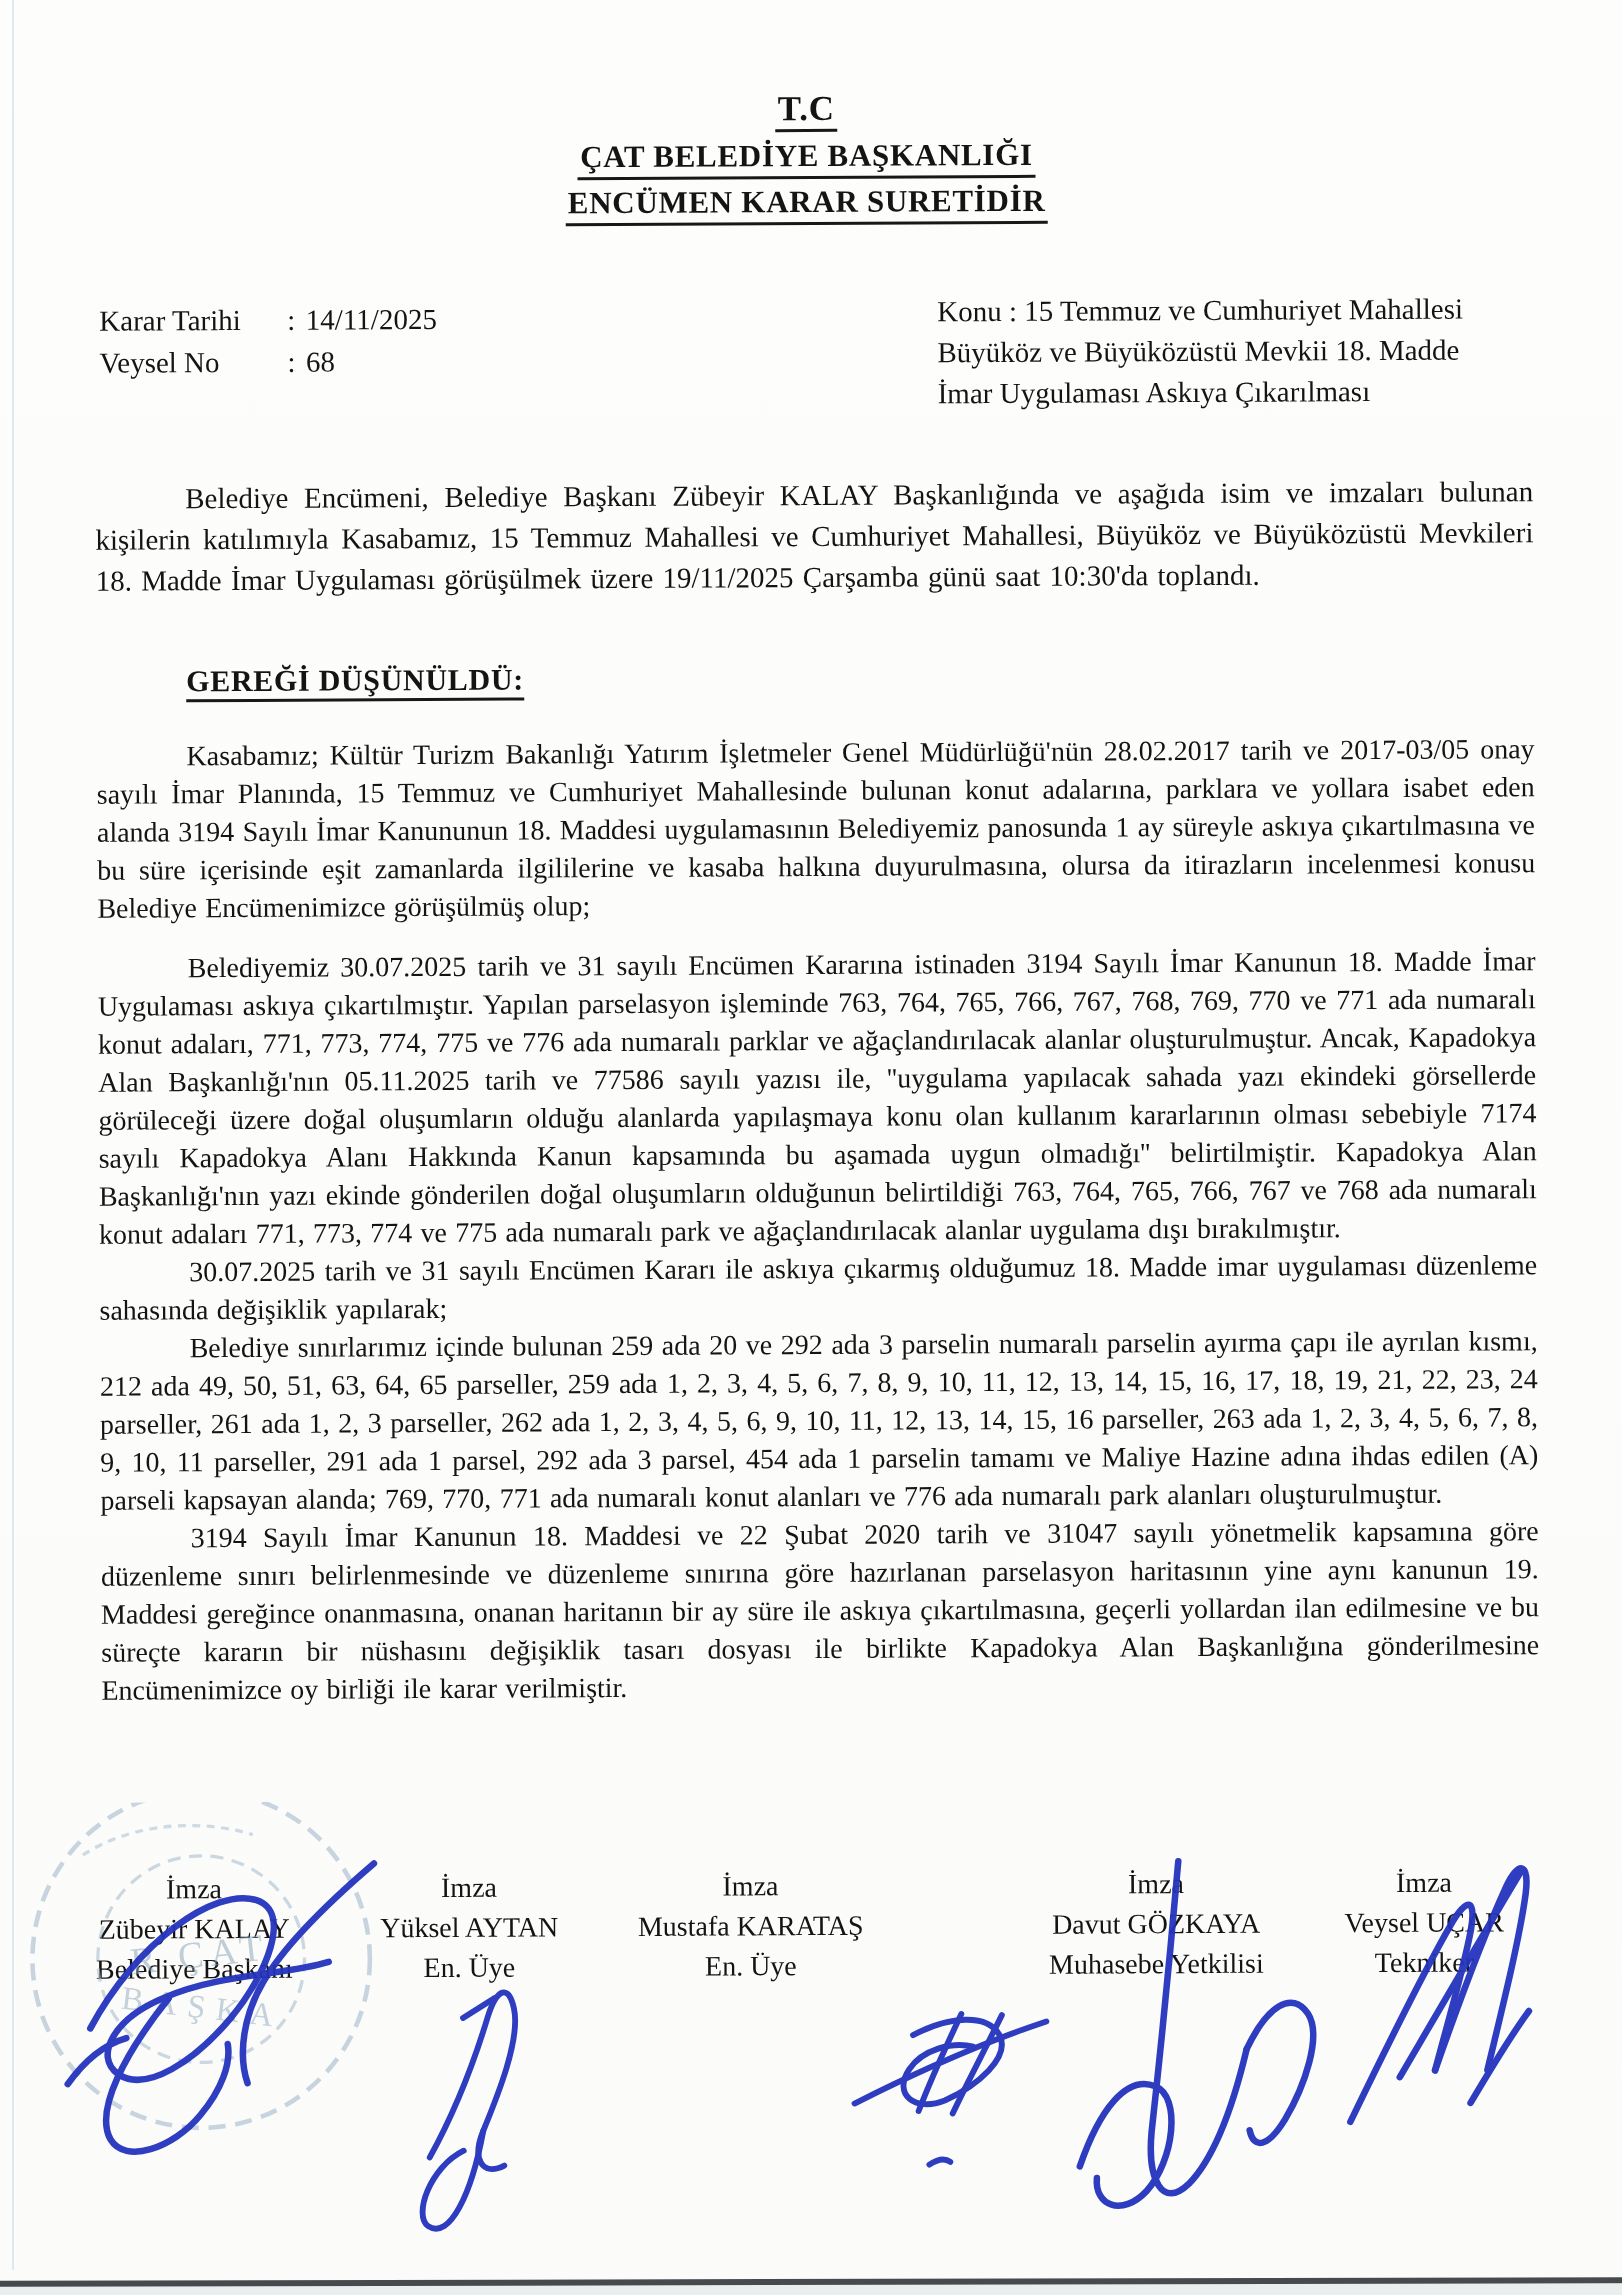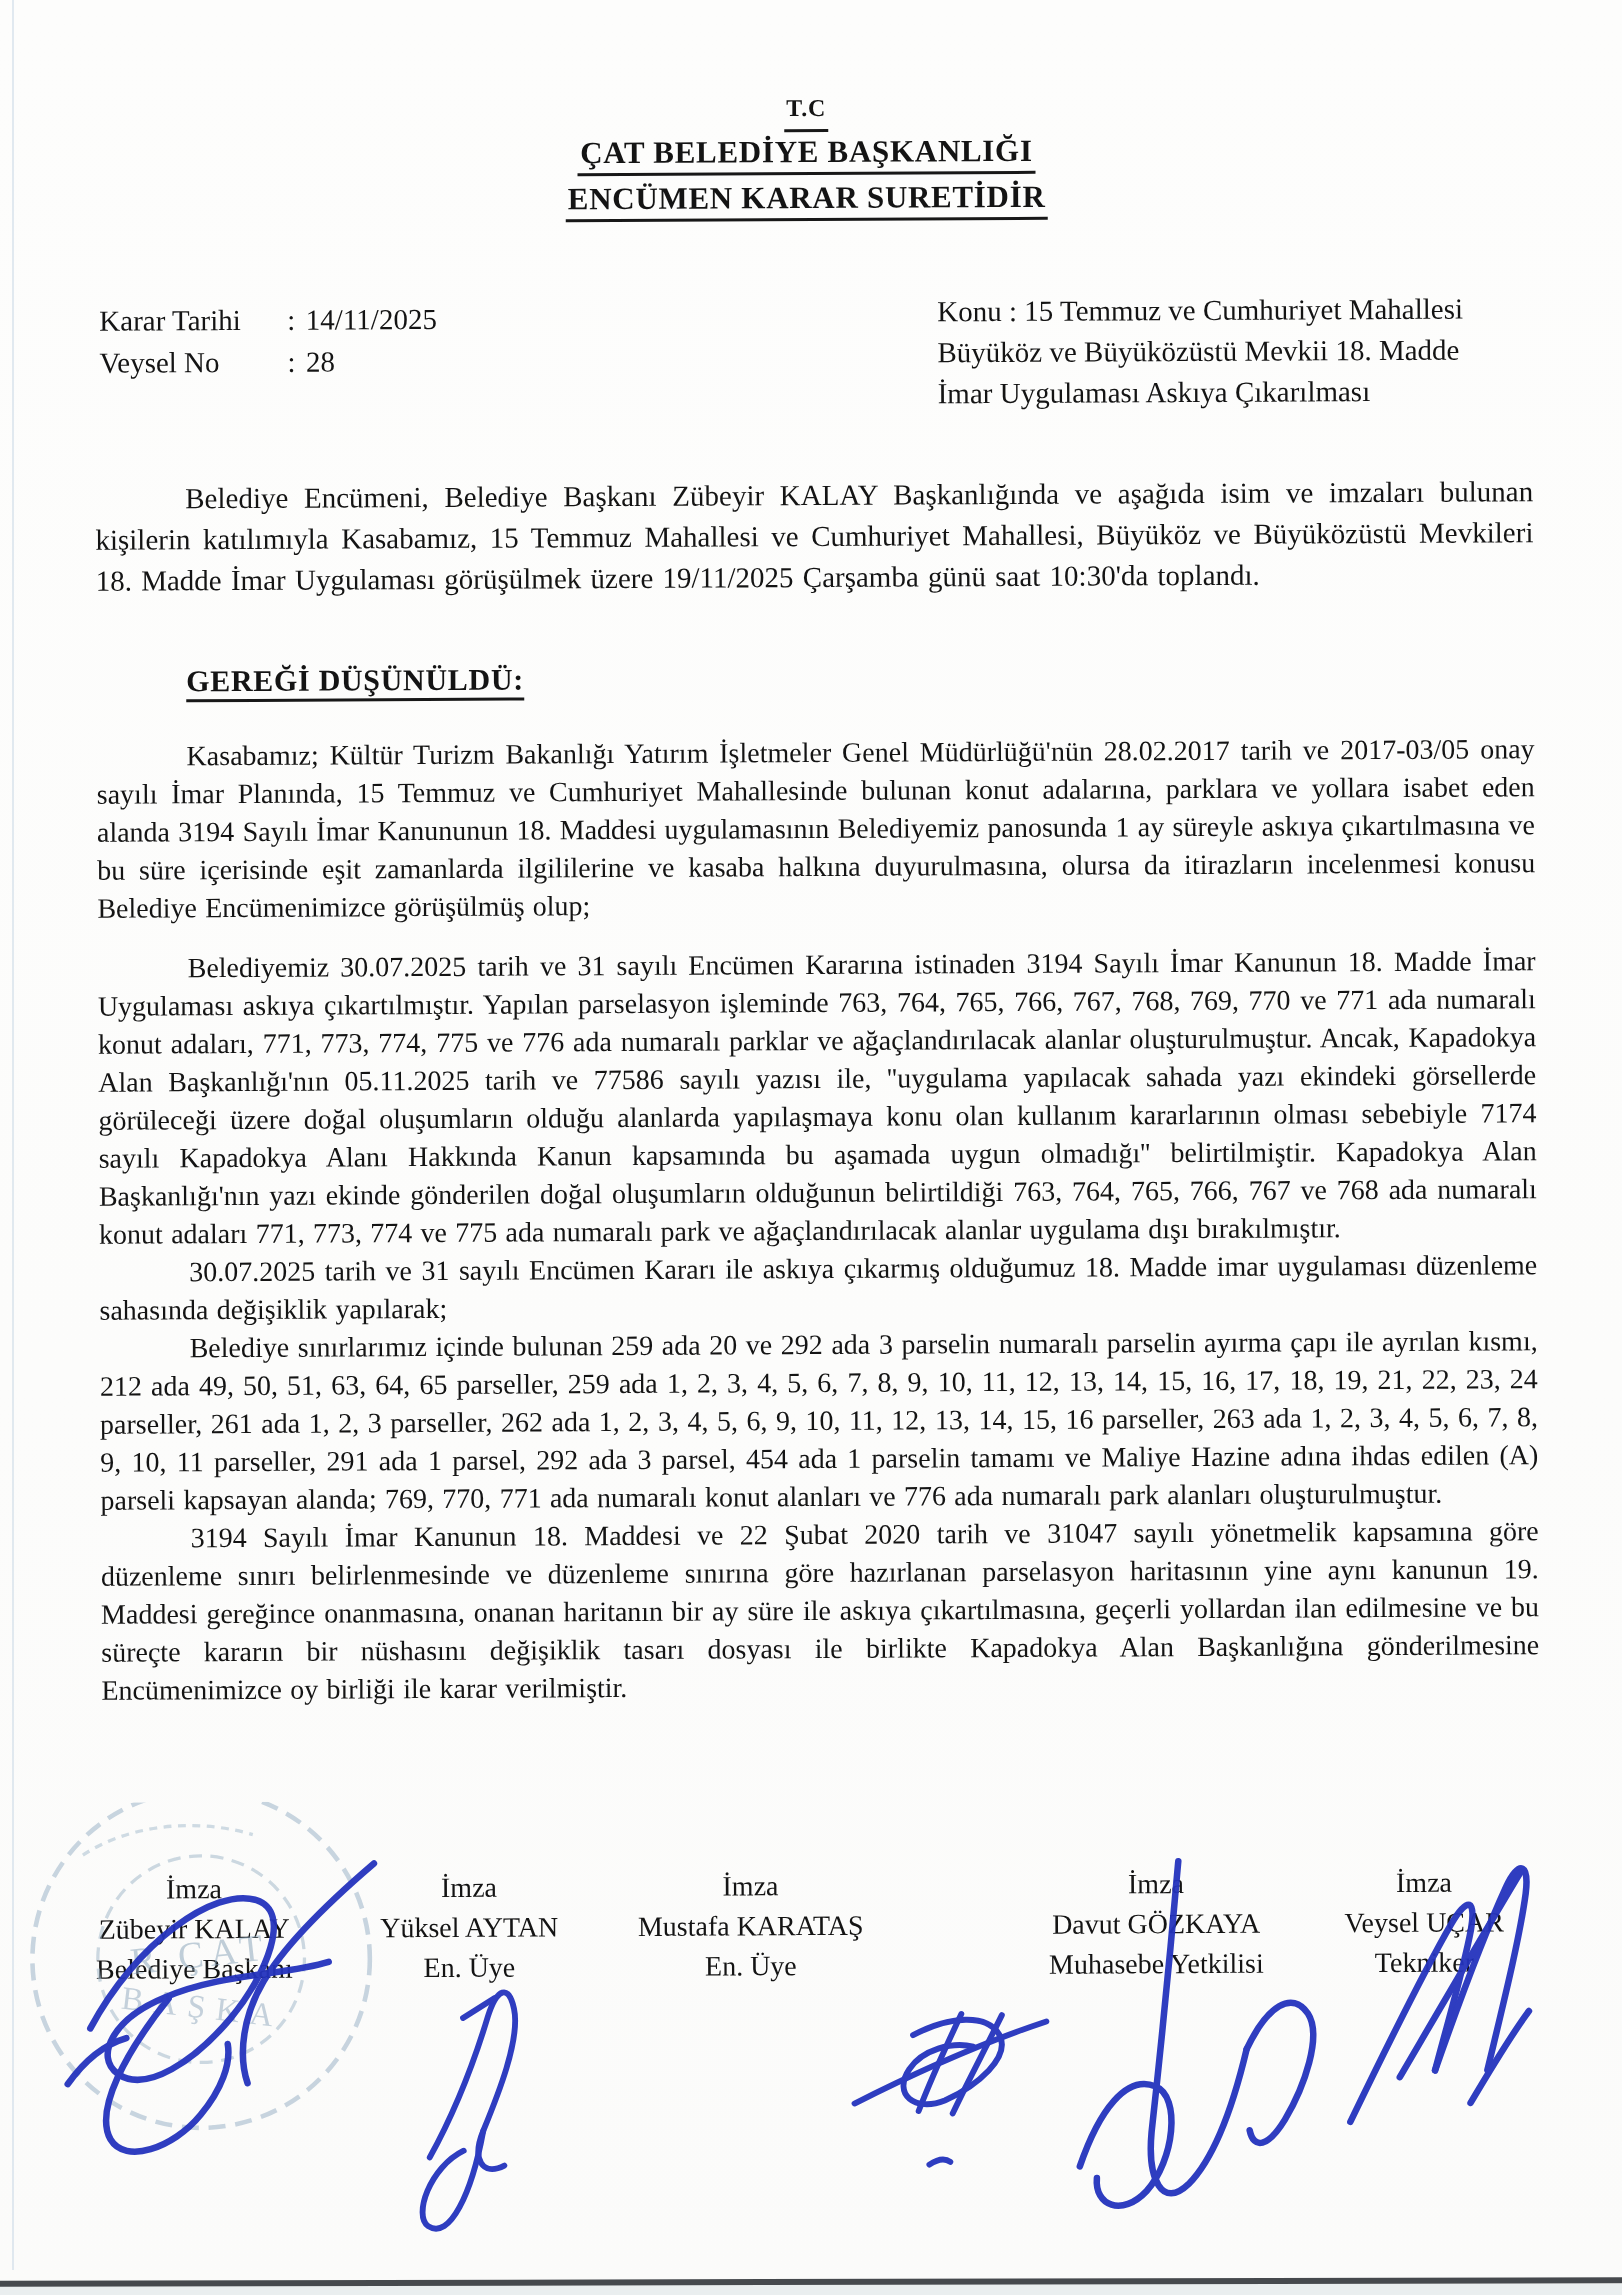--- a/index.html
+++ b/index.html
@@ -14,21 +14,21 @@
   }
   .scan-rotate{position:absolute;left:0;top:0;width:100%;height:100%;transform:rotate(-0.3deg);transform-origin:50% 45%;}
   
   .edge-left{position:absolute;left:11.8px;top:0;width:2.6px;height:2270px;background:#d9e4ec;opacity:.8;}
   .edge-bottom{position:absolute;left:-6.5px;top:2279px;width:1649px;height:5.9px;background:#46494d;transform:rotate(-0.12deg);}
   .below-bottom{position:absolute;left:0;top:2284px;width:100%;height:11px;background:#eaeeef;}
   
   .doc-header{position:absolute;top:89px;left:0;width:100%;text-align:center;font-weight:bold;line-height:39px;}
   .doc-header .hline{display:block;}
   .doc-header .hline span{display:inline-block;font-size:31px;letter-spacing:0.7px;border-bottom:3.3px solid #181818;padding:0 2.6px 0.7px 2.6px;}
-  .doc-header .hline.first span{font-size:24px;}
+  .doc-header .hline.first span{font-size:35px;}
   
   .meta-left{position:absolute;top:296px;left:103px;font-size:29px;line-height:42px;white-space:nowrap;}
   .meta-left .lbl{display:inline-block;min-width:188px;}
   .meta-left .sep{display:inline-block;margin-right:10.5px;}
   .meta-right{position:absolute;top:292px;left:941px;width:621px;font-size:29px;line-height:41px;}
   
   .p-opening{position:absolute;top:475px;left:98px;width:1438px;font-size:29px;line-height:41px;text-align:justify;text-indent:90px;word-spacing:2px;}
   .section-heading{position:absolute;top:661px;left:188px;font-size:30px;font-weight:bold;letter-spacing:0.7px;}
   .section-heading span{border-bottom:3.3px solid #181818;padding-bottom:1.3px;display:inline-block;}
   .body-block{position:absolute;top:734px;left:98px;width:1438px;font-size:28px;line-height:38px;text-align:justify;word-spacing:1.3px;}
@@ -60,21 +60,21 @@
       <span class="hline first"><span>T.C</span></span>
       <span class="hline"><span>ÇAT BELEDİYE BAŞKANLIĞI</span></span>
       <span class="hline"><span>ENCÜMEN KARAR SURETİDİR</span></span>
     </div>
 
     <div class="meta-left">
       <div>
         <span class="lbl">Karar Tarihi</span><span class="sep">:</span><span>14/11/2025</span>
       </div>
       <div>
-        <span class="lbl">Veysel No</span><span class="sep">:</span><span>28</span>
+        <span class="lbl">Veysel No</span><span class="sep">:</span><span>68</span>
       </div>
     </div>
 
     <div class="meta-right">
       <div>Konu : 15 Temmuz ve Cumhuriyet Mahallesi</div>
       <div>Büyüköz ve Büyüközüstü Mevkii 18. Madde</div>
       <div>İmar Uygulaması Askıya Çıkarılması</div>
     </div>
 
     <div class="p-opening">Belediye Encümeni, Belediye Başkanı Zübeyir KALAY Başkanlığında ve aşağıda isim ve imzaları bulunan kişilerin katılımıyla Kasabamız, 15 Temmuz Mahallesi ve Cumhuriyet Mahallesi, Büyüköz ve Büyüközüstü Mevkileri 18. Madde İmar Uygulaması görüşülmek üzere 19/11/2025 Çarşamba günü saat 10:30'da toplandı.</div>

